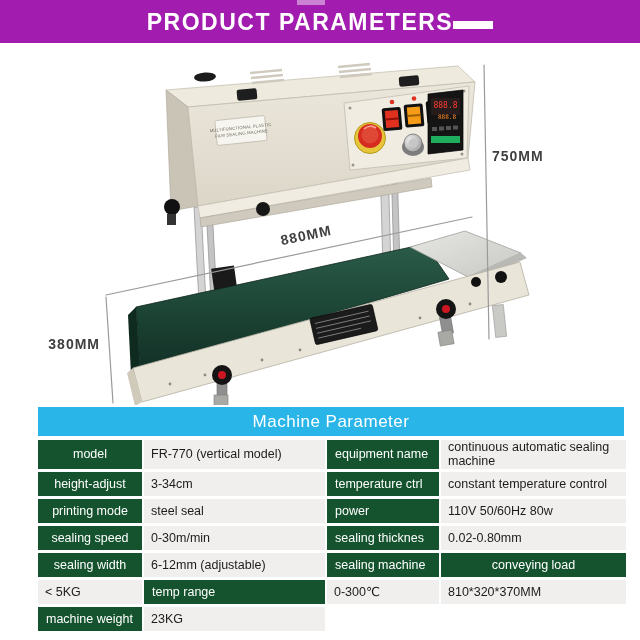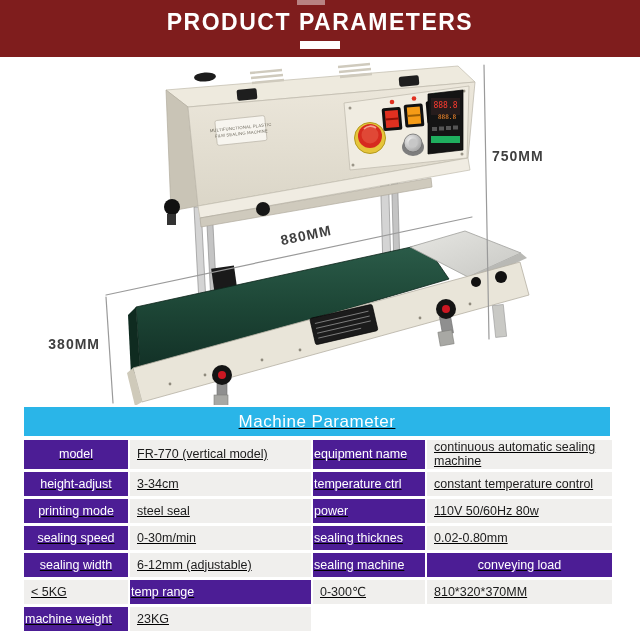--- a/index.html
+++ b/index.html
@@ -1,47 +1,47 @@
 <!DOCTYPE html>
 <html><head>
 <meta charset="utf-8">
 <style>
   * { margin:0; padding:0; box-sizing:border-box; }
   html,body { width:640px; height:640px; background:#ffffff; overflow:hidden;
               font-family:"Liberation Sans","DejaVu Sans",sans-serif; }
   .page { position:relative; width:640px; height:640px; background:#fff; }
 
   
-  .banner { position:absolute; left:0; top:0; width:640px; height:57px;
-            background:#7f1d1d; display:flex; flex-direction:column;
+  .banner { position:absolute; left:0; top:0; width:640px; height:43px;
+            background:#a21caf; display:flex; flex-direction:row;
             align-items:center; justify-content:center; }
   .banner-title { color:#ffffff; font-size:23px; font-weight:bold;
                   letter-spacing:1.5px; line-height:1; margin-top:2px; }
   .banner-underline { width:40px; height:8px; background:#ffffff; margin-top:7px; }
   .banner-tab { position:absolute; left:297px; top:0; width:28px; height:5px;
                 background:rgba(255,255,255,0.45); }
 
   
   .photo { position:absolute; left:0; top:57px; width:640px; height:348px; }
   .dim-label { font-size:14px; font-weight:bold; fill:#3f3f3f; letter-spacing:1px; }
   .plate-text { font-size:4.2px; fill:#6c685c; letter-spacing:0.2px; }
   .seg { font-family:"DejaVu Sans Mono",monospace; }
 
   
-  .tablewrap { position:absolute; left:24px; top:407px; width:586px;text-decoration:underline; }
+  .tablewrap { position:absolute; left:38px; top:407px; width:586px; }
   .table-header { height:29px; background:#2ab5e8; color:#fff;
                   display:flex; align-items:center; justify-content:center;
                   font-size:17px; letter-spacing:0.5px; margin-bottom:4px; }
   .grid { display:grid; grid-template-columns:104px 181px 112px 185px;
           column-gap:2px; row-gap:3px; }
   .cell { min-height:24px; display:flex; align-items:center; font-size:12.5px;
           line-height:1.15; }
-  .lbl  { background:#4c1d95; color:#ffffff; }
+  .lbl  { background:#14532d; color:#ffffff; }
   .lbl.c { justify-content:center; text-align:center; }
-  .lbl.l { padding-left:1px; }
+  .lbl.l { padding-left:8px; }
   .val  { background:#f0efed; color:#1c1c1c; padding-left:7px; padding-right:4px; }
 </style>
 </head>
 <body>
 
 <div class="page">
 
   <div class="banner">
     <div class="banner-tab"></div>
     <div class="banner-title">PRODUCT PARAMETERS</div>

